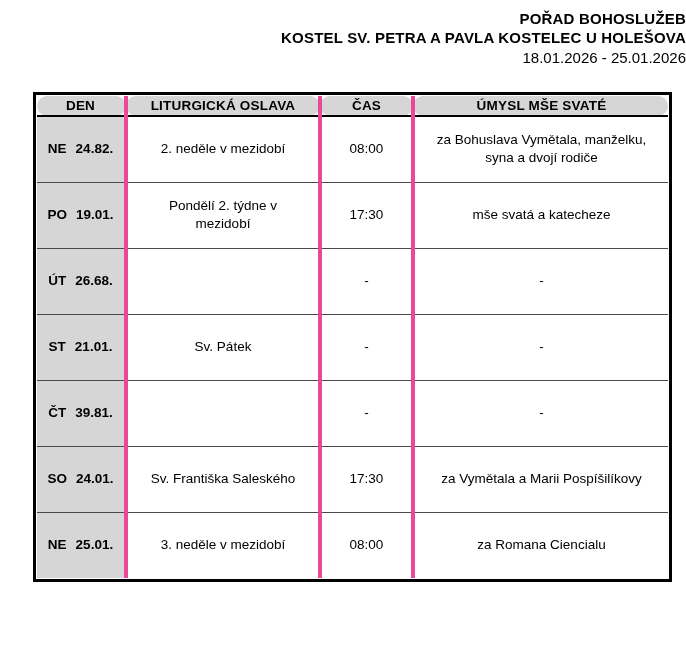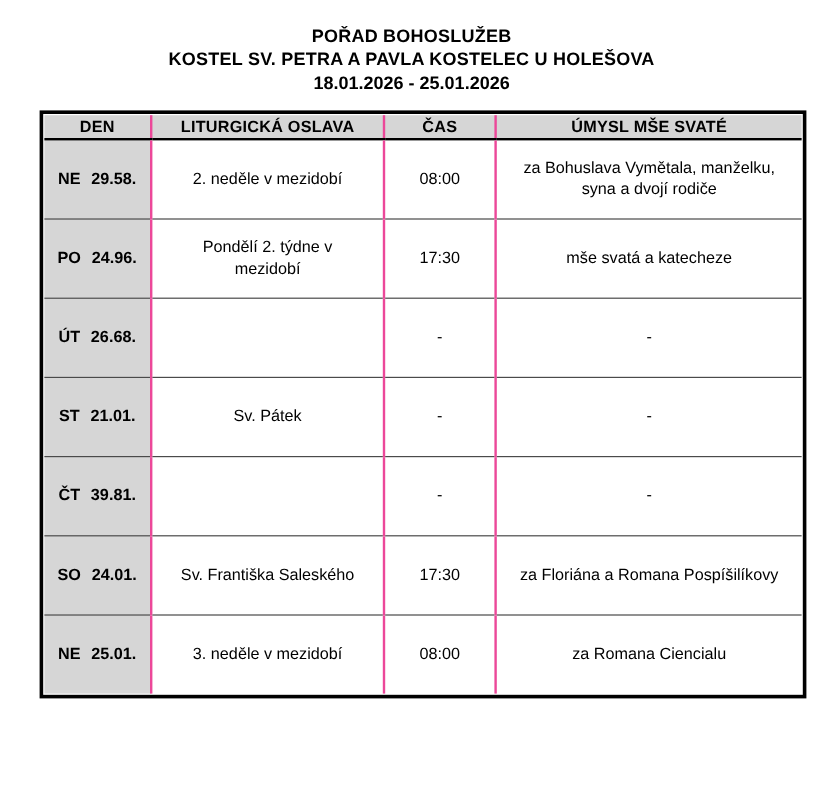--- a/index.html
+++ b/index.html
@@ -5,47 +5,48 @@
   * { margin: 0; padding: 0; box-sizing: border-box; }
   html, body { background: #ffffff; }
   body {
     width: 686px; height: 672px;
     font-family: "Liberation Sans", "DejaVu Sans", sans-serif;
     color: #000;
     overflow: hidden;
   }
   .sheet { position: relative; width: 686px; height: 672px; background: #fff; }
 
-  .titles { text-align: center; padding-top: 21px; }
+  .titles { text-align: right; padding-top: 9px; }
   .title-line1, .title-line2 { font-size: 15px; font-weight: bold; line-height: 19px; letter-spacing: 0.2px; }
-  .title-line3 { font-size: 15px; font-weight: bold; line-height: 21px; }
+  .title-line3 { font-size: 15px; font-weight: normal; line-height: 21px; }
 
   .tbl-outer {
     position: absolute;
     left: 33px; top: 92px;
     width: 639px;
     border: 3px solid #000;
     padding: 1px;
     background: #fff;
   }
   table { width: 100%; border-collapse: collapse; table-layout: fixed; }
   col.c-day { width: 89px; }
   col.c-celebration { width: 194px; }
   col.c-time { width: 93px; }
 
   th, td { border: none; vertical-align: middle; text-align: center; }
-  th + th, td + td { border-left: 2px solid #ec4899; }
+  th + th, td + td { border-left: 4px solid #ec4899; }
 
   thead th {
     background: var(--shade, #d6d6d6);
     border-bottom: 2px solid #000;
     height: 20px;
     font-size: 13.5px;
     font-weight: bold;
     letter-spacing: 0.2px;
+    border-radius: 10px;
   }
   tbody td { height: 66px; font-size: 13.5px; line-height: 18px; }
   tbody tr + tr td { border-top: 1px solid #4a4a4a; }
 
   td.day-cell {
     background: var(--shade, #d6d6d6);
     font-weight: bold;
   }
   .day-inner { display: flex; justify-content: center; align-items: flex-start; gap: 9px; }
 
@@ -78,32 +79,32 @@
           <th>LITURGICKÁ OSLAVA</th>
           <th>ČAS</th>
           <th>ÚMYSL MŠE SVATÉ</th>
         </tr>
       </thead>
       <tbody>
         <tr>
           <td class="day-cell">
             <div class="day-inner">
               <span>NE</span>
-              <span>29.58.</span>
+              <span>24.82.</span>
             </div>
           </td>
           <td class="celebration-cell"><span class="wrap-box">2. neděle v mezidobí</span></td>
           <td class="time-cell">08:00</td>
           <td class="intention-cell"><span class="wrap-box">za Bohuslava Vymětala, manželku, syna a dvojí rodiče</span></td>
         </tr>
         <tr>
           <td class="day-cell">
             <div class="day-inner">
               <span>PO</span>
-              <span>24.96.</span>
+              <span>19.01.</span>
             </div>
           </td>
           <td class="celebration-cell"><span class="wrap-box">Pondělí 2. týdne v mezidobí</span></td>
           <td class="time-cell">17:30</td>
           <td class="intention-cell"><span class="wrap-box">mše svatá a katecheze</span></td>
         </tr>
         <tr>
           <td class="day-cell">
             <div class="day-inner">
               <span>ÚT</span>
@@ -138,21 +139,21 @@
         </tr>
         <tr>
           <td class="day-cell">
             <div class="day-inner">
               <span>SO</span>
               <span>24.01.</span>
             </div>
           </td>
           <td class="celebration-cell"><span class="wrap-box">Sv. Františka Saleského</span></td>
           <td class="time-cell">17:30</td>
-          <td class="intention-cell"><span class="wrap-box">za Floriána a Romana Pospíšilíkovy</span></td>
+          <td class="intention-cell"><span class="wrap-box">za Vymětala a Marii Pospíšilíkovy</span></td>
         </tr>
         <tr>
           <td class="day-cell">
             <div class="day-inner">
               <span>NE</span>
               <span>25.01.</span>
             </div>
           </td>
           <td class="celebration-cell"><span class="wrap-box">3. neděle v mezidobí</span></td>
           <td class="time-cell">08:00</td>

